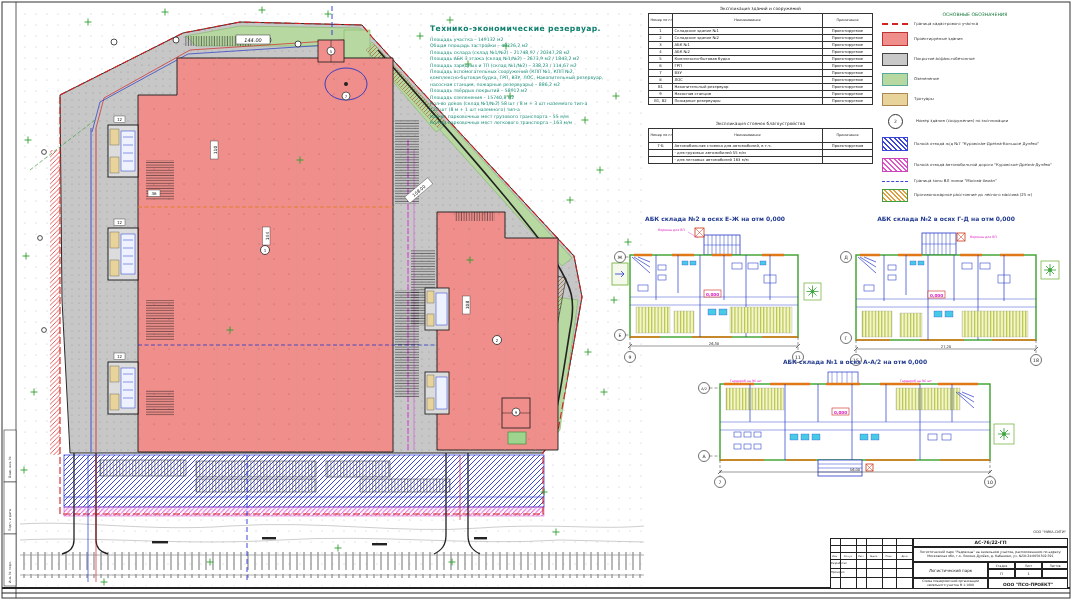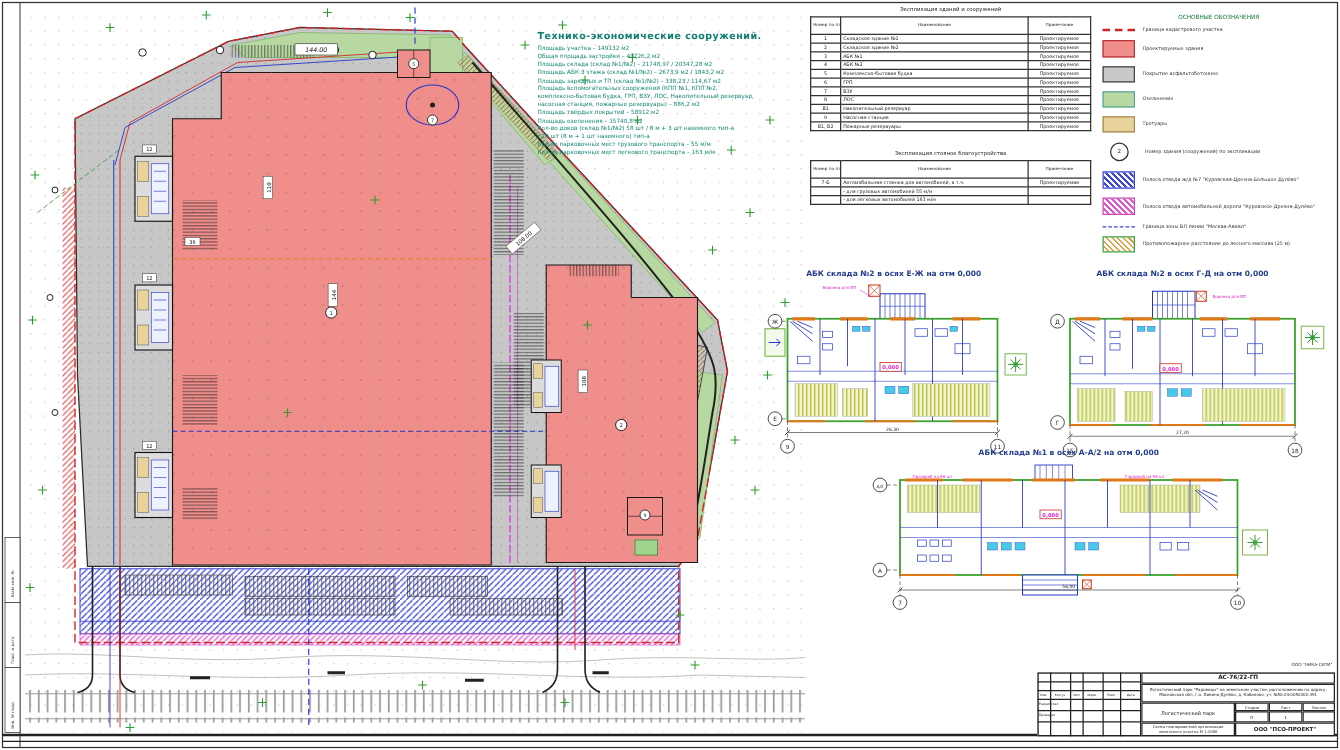--- a/index.html
+++ b/index.html
@@ -532,21 +532,21 @@
   </g>
 
   <g>
     <path d="M868,572 c4,-6 8,2 12,-5 c3,-5 7,4 11,-3 c-6,8 2,6 -4,10 c-5,4 -12,2 -19,-2 z" fill="#2a3bd0" opacity="0.9"></path>
     <path d="M1008,572 c6,-8 14,-4 20,-7 c8,-3 16,2 20,6 c-4,4 -14,6 -22,5 c-8,-1 -14,-1 -18,-4 z" fill="#2a8ae0" opacity="0.9"></path>
     <path d="M1014,575 l6,-6 M1024,576 l7,-7 M1034,576 l6,-6" stroke="#fff" stroke-width="1"></path>
   </g>
 </svg>
 
 <div class="tep">
-  <div class="tep-title">Технико-экономические сооружений.</div>
+  <div class="tep-title">Технико-экономические резервуар.</div>
   <div class="tep-line">Площадь участка  – 149132 м2</div>
   <div class="tep-line">Общая площадь застройки   – 49726,2 м2</div>
   <div class="tep-line">Площадь склада (склад №1/№2)  – 21748,97 / 20347,28  м2</div>
   <div class="tep-line">Площадь АБК 3 этажа (склад №1/№2)   – 2673,9 м2 / 1843,2 м2</div>
   <div class="tep-line">Площадь зарядных и ТП (склад №1/№2)  – 338,23 / 114,67 м2</div>
   <div class="tep-line">Площадь вспомогательных сооружений (КПП №1, КПП №2,</div>
   <div class="tep-line">комплексно-бытовая будка, ГРП, ВЗУ, ЛОС, Накопительный резервуар,</div>
   <div class="tep-line">насосная станция, пожарные резервуары)  – 886,2 м2</div>
   <div class="tep-line">Площадь твёрдых покрытий  – 58912 м2</div>
   <div class="tep-line">Площадь озеленения  – 15740,8 м2</div>

